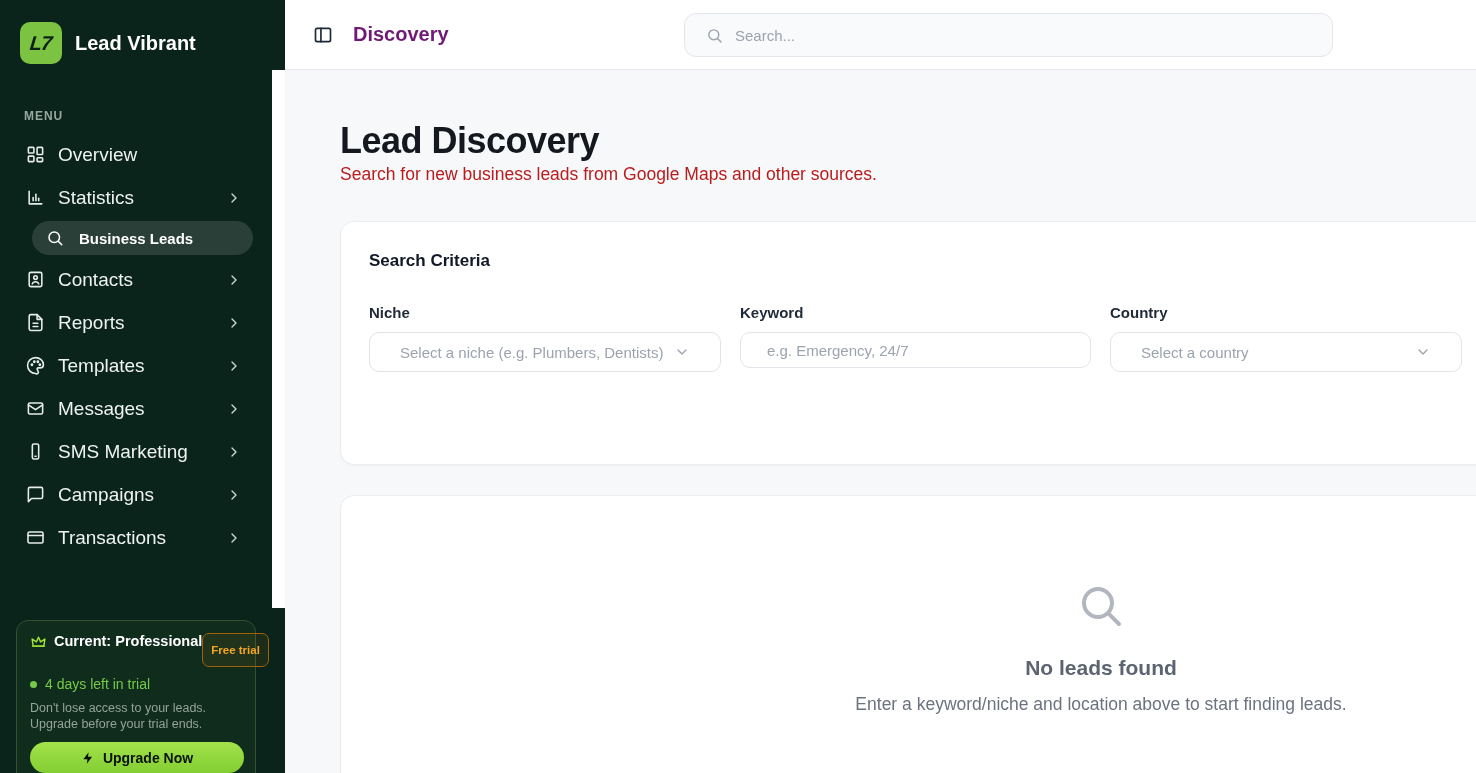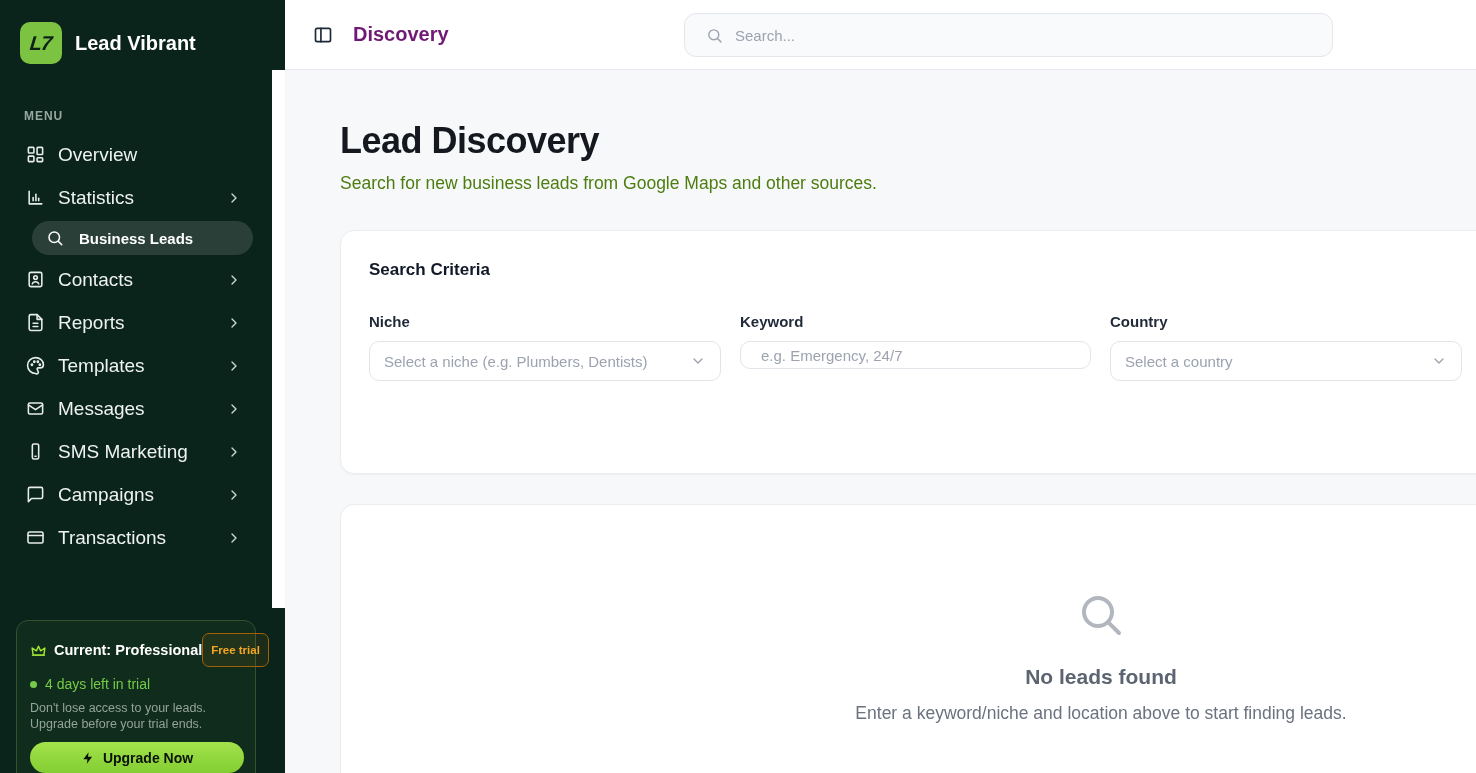--- a/index.html
+++ b/index.html
@@ -20,21 +20,21 @@
   .nav { list-style:none; margin-right:13px; }
   .nav-item { display:flex; align-items:center; height:43px; padding:0 30px 0 26px; font-size:19px; color:#eef2f0; cursor:pointer; }
   .nav-item .ico { display:flex; width:19px; height:19px; margin-right:13px; color:#e6ece9; flex:none; }
   .nav-item .chev { margin-left:auto; display:flex; width:16px; height:16px; color:#cdd6d2; }
   .nav-sub-active { display:flex; align-items:center; height:22px; margin:2px 19px 3px 32px; padding:17px 14px;
                     background:rgba(255,255,255,0.13); border-radius:19px; font-size:15px; font-weight:700; color:#ffffff; cursor:pointer; }
   .nav-sub-active .ico { display:flex; width:18px; height:18px; margin-right:15px; color:#ffffff; }
 
   .trial-section { position:absolute; left:0; right:0; bottom:0; height:165px; background:#0a231b; }
   .trial-card { position:absolute; left:16px; top:12px; width:240px; background:#102c1d; border:1px solid #33532f; border-radius:12px; padding:12px 11px 11px 13px; }
-  .trial-row1 { display:flex; align-items:center; }
+  .trial-row1 { display:flex; }
   .crown { display:flex; width:17px; height:17px; color:#a3e635; margin-right:7px; flex:none; }
   .trial-current { font-size:14.5px; font-weight:700; color:#ffffff; white-space:nowrap; }
   .trial-badge { margin-left:auto; font-size:11.5px; font-weight:700; color:#f5a623; border:1px solid #a16207; background:rgba(245,158,11,0.08); border-radius:7px; padding:10px 8px; white-space:nowrap; }
   .trial-days { display:flex; align-items:center; gap:8px; margin-top:9px; font-size:14px; color:#74cb47; }
   .trial-dot { width:7px; height:7px; border-radius:50%; background:#74cb47; flex:none; }
   .trial-warning { margin-top:8px; font-size:12.5px; line-height:16px; color:#94a39b; }
   .upgrade-btn { margin-top:10px; width:100%; height:31px; border:none; border-radius:16px;
                  background:linear-gradient(180deg,#a3e24b,#83ce33); color:#0a1207; font-family:inherit;
                  font-size:14px; font-weight:700; display:flex; align-items:center; justify-content:center; gap:8px; cursor:pointer; }
   .bolt { display:flex; width:14px; height:14px; color:#0a1207; }
@@ -44,30 +44,30 @@
   .panel-toggle { display:flex; width:20px; height:20px; margin-left:28px; color:#1f2937; cursor:pointer; flex:none; }
   .header-title { margin-left:20px; font-size:20px; font-weight:700; color:#701a75; }
   .search-wrap { position:absolute; left:399px; top:13px; width:649px; height:44px; background:#f9fafb; border:1px solid #e3e6ea; border-radius:12px; display:flex; align-items:center; padding:0 16px 0 21px; }
   .search-wrap .ico { display:flex; width:17px; height:17px; color:#9ca3af; flex:none; }
   .search-input { flex:1; margin-left:12px; border:none; outline:none; background:transparent; font-family:inherit; font-size:15px; color:#374151; }
   .search-input::placeholder { color:#9ca3af; }
 
   
   .main { position:absolute; left:285px; top:71px; right:0; bottom:0; background:#f7f8fa; overflow:hidden; padding:50px 0 0 55px; }
   .page-title { font-size:36px; line-height:40px; font-weight:800; letter-spacing:-0.5px; color:#15191f; }
-  .page-subtitle { margin-top:9px; font-size:17.5px; line-height:26px; color:#4d7c0f; }
+  .page-subtitle { font-size:17.5px; line-height:26px; color:#b91c1c; }
 
   .card { background:#ffffff; border:1px solid #ebedf1; border-radius:14px; box-shadow:0 1px 2px rgba(16,24,40,0.04); }
   .criteria-card { margin-top:34px; width:1150px; height:244px; padding:28px; }
   .criteria-title { font-size:17px; line-height:21px; font-weight:700; color:#111827; }
   .fields-grid { margin-top:32px; display:grid; grid-template-columns:352px 351px 352px; column-gap:19px; }
   .field-label { font-size:15px; line-height:20px; font-weight:700; color:#1f2937; }
-  .control { margin-top:9px; height:40px; border:1px solid #e1e5ea; border-radius:10px; background:#ffffff; display:flex; align-items:center; padding:0 14px; font-size:15px; color:#9ca3af; cursor:pointer; }
+  .control { margin-top:9px; height:40px; border:1px solid #e1e5ea; border-radius:10px; background:#ffffff; display:flex; align-items:center; padding:0 30px; font-size:15px; color:#9ca3af; cursor:pointer; }
   .control .chev { margin-left:auto; display:flex; width:16px; height:16px; color:#9ca3af; }
-  .text-input { width:100%; height:28px; margin-top:9px; border:1px solid #e1e5ea; border-radius:10px; background:#ffffff; padding:0 20px; font-family:inherit; font-size:15px; color:#374151; outline:none; }
+  .text-input { width:100%; height:36px; margin-top:9px; border:1px solid #e1e5ea; border-radius:10px; background:#ffffff; padding:0 26px; font-family:inherit; font-size:15px; color:#374151; outline:none; }
   .text-input::placeholder { color:#9ca3af; }
 
   .results-card { margin-top:30px; width:1530px; height:360px; }
   .empty-state { width:1520px; padding-top:86px; text-align:center; }
   .empty-icon { display:inline-flex; width:48px; height:48px; color:#b1b6bf; }
   .empty-title { margin-top:22px; font-size:21px; line-height:24px; font-weight:700; color:#5b6470; }
   .empty-subtitle { margin-top:13px; font-size:17.5px; line-height:22px; color:#6b7280; }
 
   svg { width:100%; height:100%; display:block; }
 </style>

